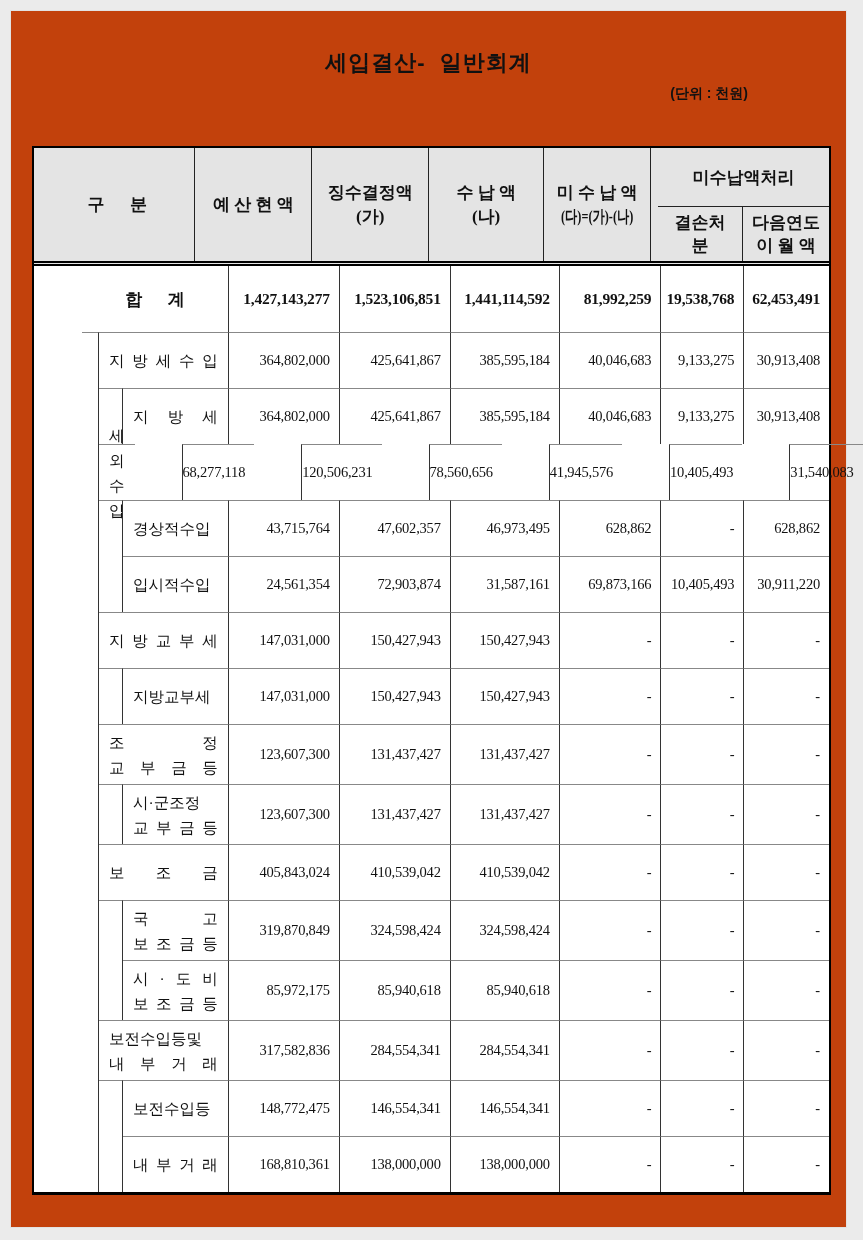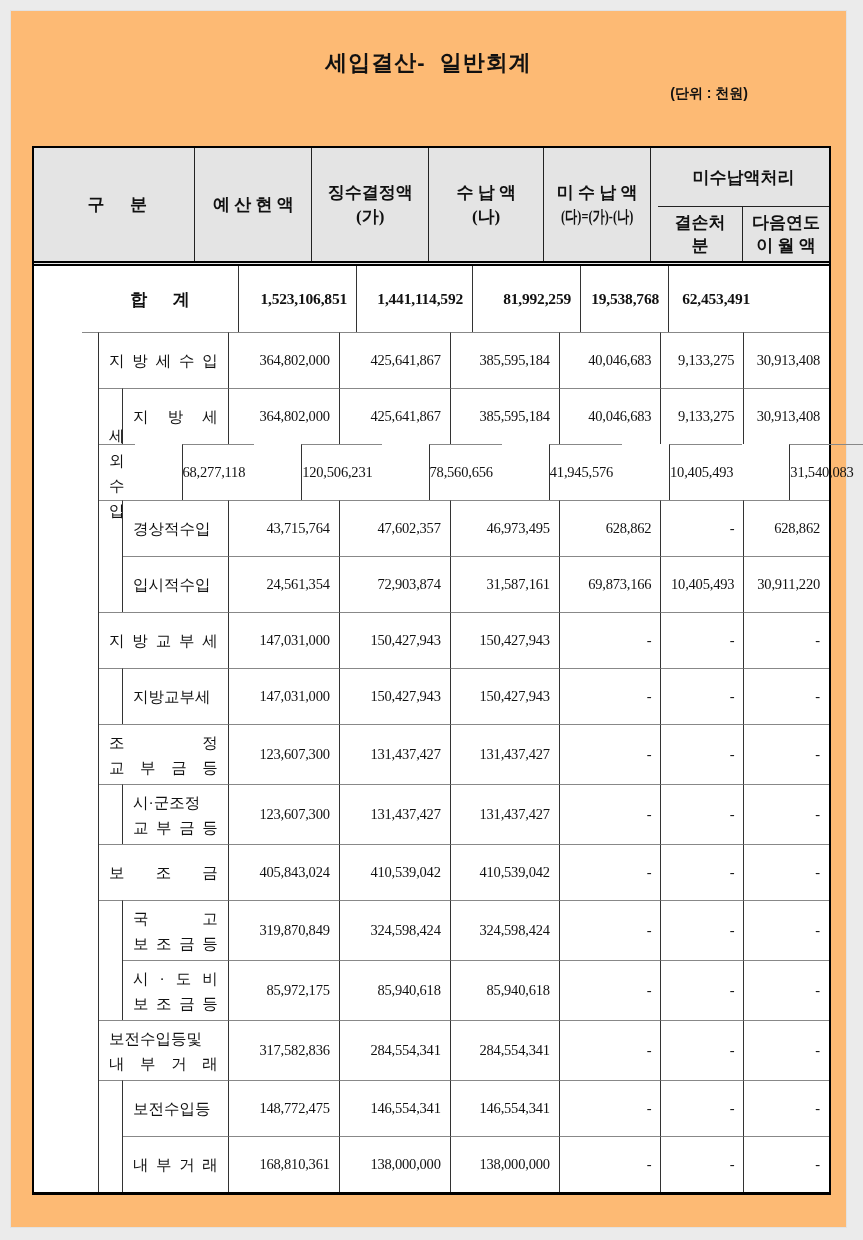--- a/index.html
+++ b/index.html
@@ -7,21 +7,21 @@
   body {
     background: #ebebeb;
     font-family: "Liberation Serif", "DejaVu Serif", serif;
     color: #111;
     position: relative;
   }
   .page {
     position: absolute;
     left: 10px; top: 10px;
     width: 837px; height: 1218px;
-    background: #fdba74;
+    background: #c2410c;
     border: 1px solid #e2e2e2;
   }
   .title {
     margin-top: 37px;
     text-align: center;
     font-family: "Liberation Sans", sans-serif;
     font-weight: bold;
     font-size: 22px;
     letter-spacing: 1px;
     white-space: pre;
@@ -143,20 +143,21 @@
         </div>
       </div>
     </div>
     <div>
         <div class="row total" style="height: 66px;">
           <div class="cat">
             <div class="lbox">
               <div class="lline">합      계</div>
             </div>
           </div>
+          <div class="c v w0">1,427,143,277</div>
           <div class="c v w1">1,523,106,851</div>
           <div class="c v w2">1,441,114,592</div>
           <div class="c v w3">81,992,259</div>
           <div class="c v w4">19,538,768</div>
           <div class="c v w5">62,453,491</div>
         </div>
         <div class="row l1" style="height: 56px;">
           <div class="cat">
             <div class="s1 bt"></div>
             <div class="lbox bt">

